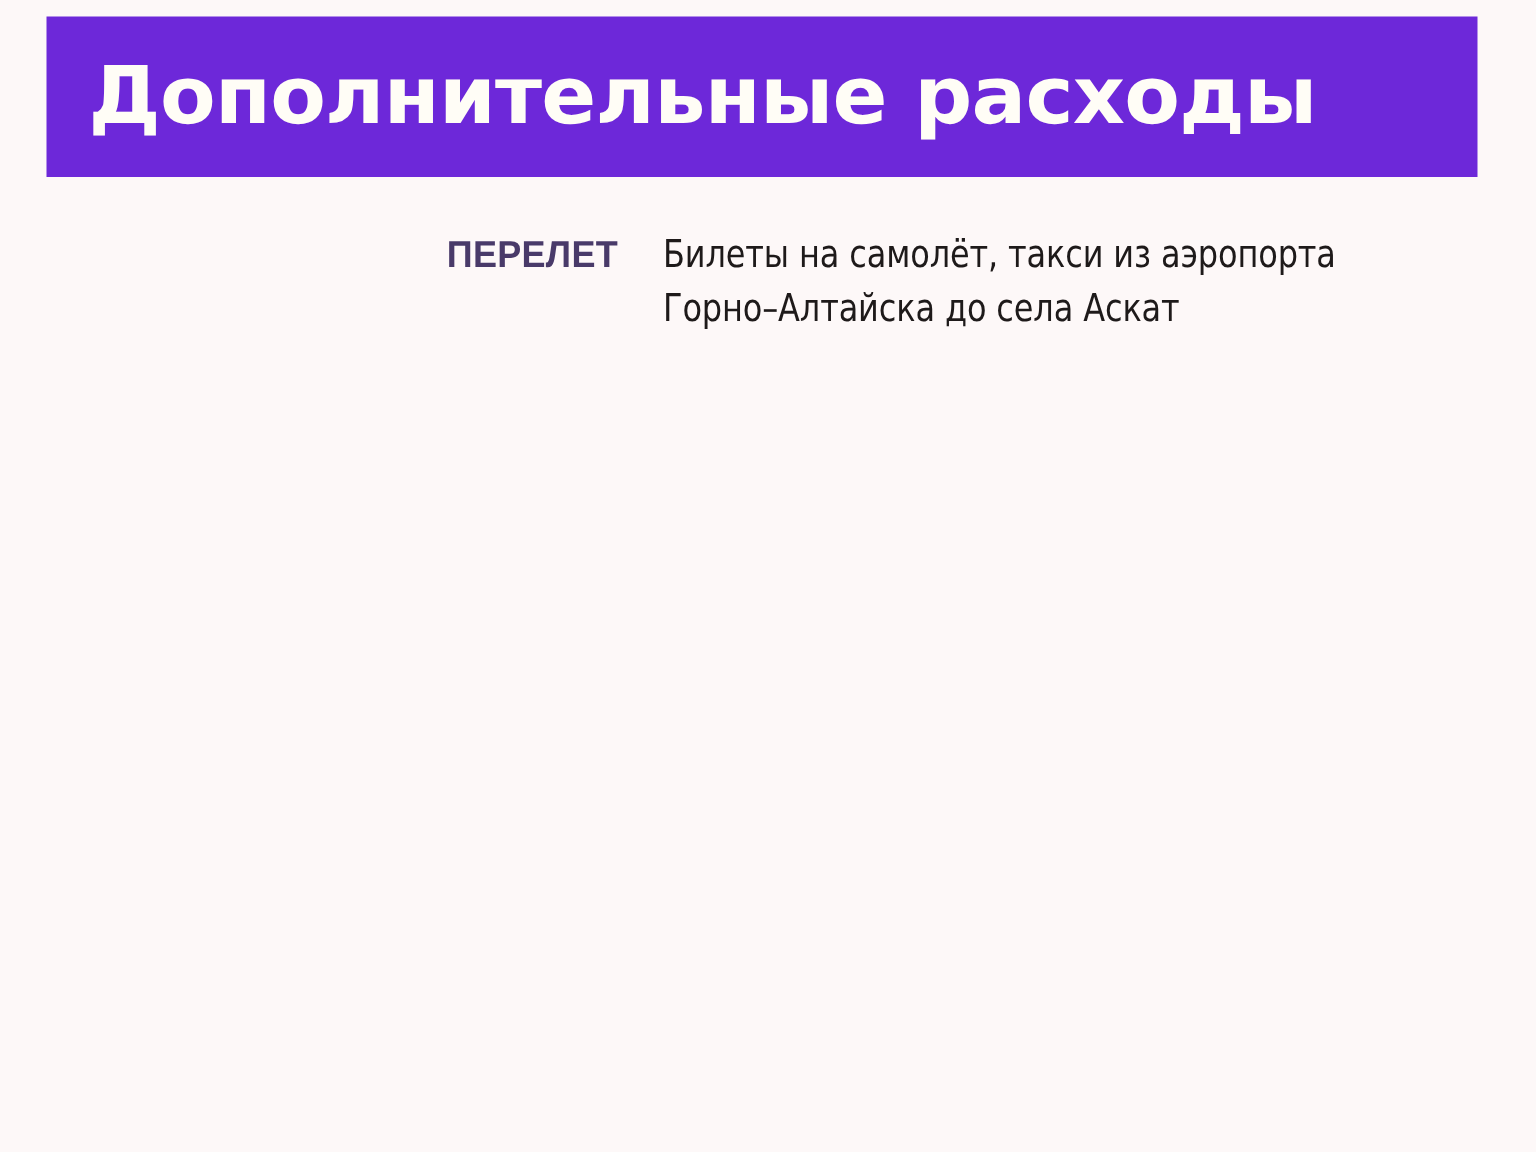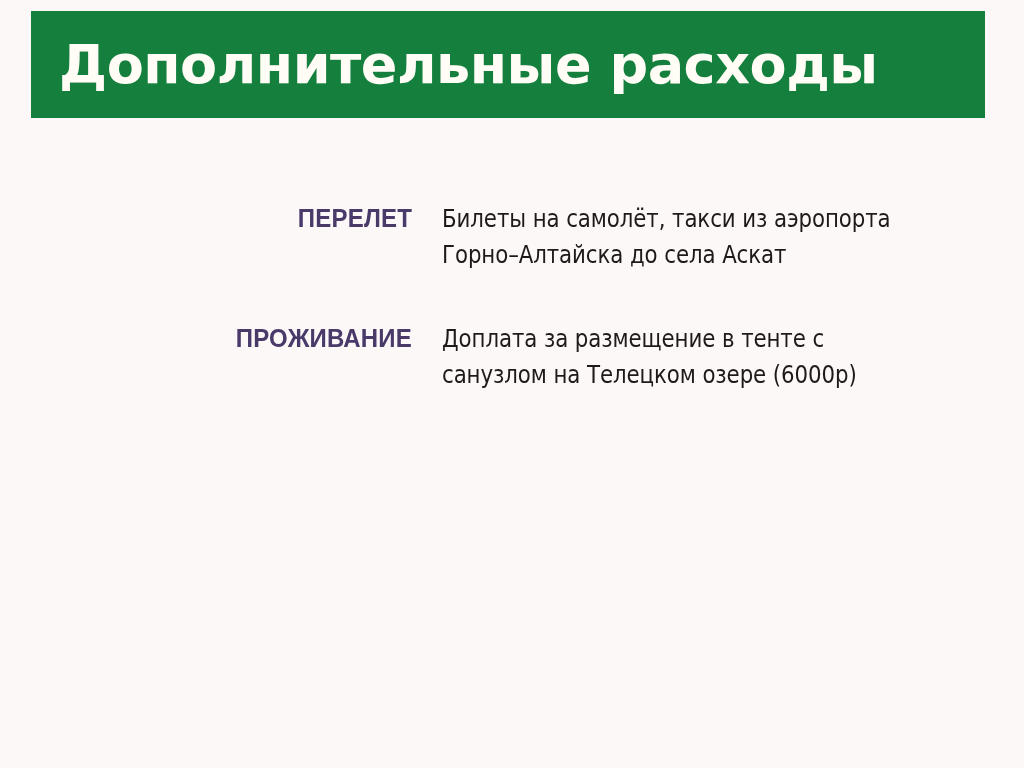--- a/index.html
+++ b/index.html
@@ -21,21 +21,21 @@
     background: #fdf8f8;
   }
 
   
   .title-banner {
     position: absolute;
     left: 31px;
     top: 11px;
     width: 954px;
     height: 107px;
-    background: #15803d;
+    background: #6d28d9;
     display: flex;
     align-items: center;
   }
   .title-text {
     margin-left: 28px;
     color: #fffdf6;
     font-family: "DejaVu Sans", "Liberation Sans", sans-serif;
     font-size: 53px;
     font-weight: 700;
     letter-spacing: -0.5px;
@@ -50,21 +50,20 @@
     position: absolute;
     left: 0;
     top: 152px;
     width: 1024px;
   }
 
   .row {
     display: flex;
     align-items: flex-start;
     margin-bottom: 18px;
-    margin-top: 48px;
   }
 
   .row-label {
     width: 412px;
     flex: 0 0 412px;
     text-align: right;
     padding-right: 0;
     color: #493a69;
     font-family: "Liberation Sans", "DejaVu Sans", sans-serif;
     font-size: 25px;
@@ -107,24 +106,17 @@
 
     <div class="row">
       <div class="row-label">ПЕРЕЛЕТ</div>
       <div class="row-desc">
         <span class="desc-line">Билеты на самолёт, такси из аэропорта</span>
         <span class="desc-line">Горно–Алтайска до села Аскат</span>
       </div>
     </div>
 
 
-    <div class="row">
-      <div class="row-label">ПРОЖИВАНИЕ</div>
-      <div class="row-desc">
-        <span class="desc-line">Доплата за размещение в тенте с</span>
-        <span class="desc-line">санузлом на Телецком озере (6000р)</span>
-      </div>
-    </div>
 
 
 
   </div>
 </div>
 
 </body></html>

